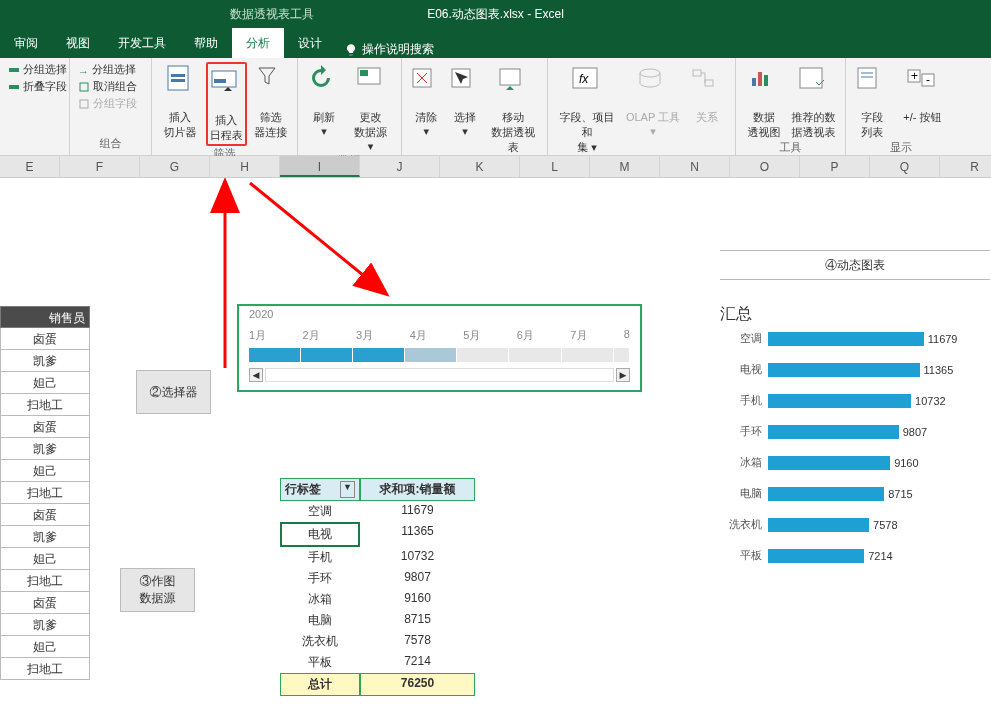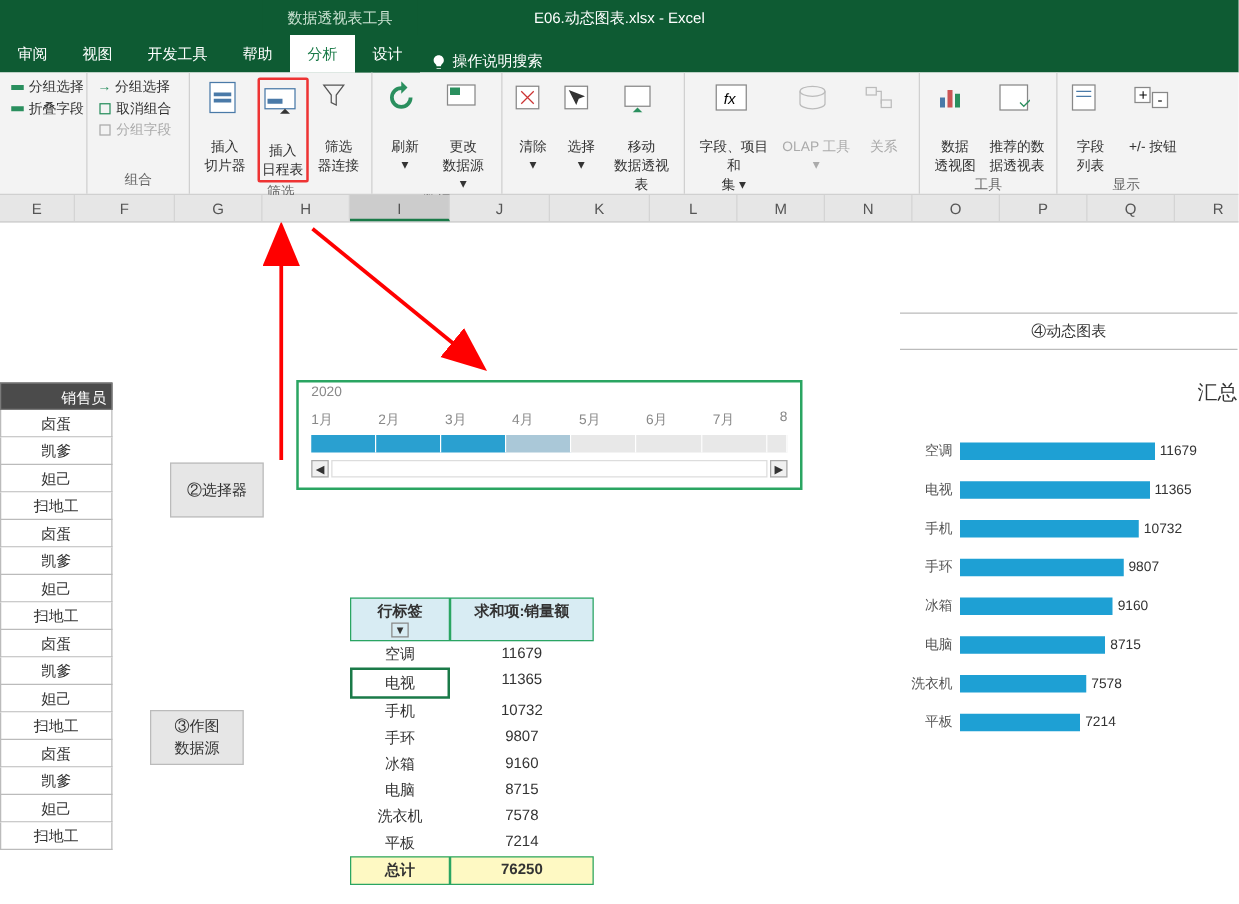--- a/index.html
+++ b/index.html
@@ -49,21 +49,21 @@
 .pivot-table { position:absolute; left:280px; top:300px; width:205px; }
 .pivot-th { background:#d8ecf3; border:1px solid #2aa562; padding:3px 6px; font-weight:bold; font-size:12px; }
 .pivot-row { display:flex; }
 .pivot-row .c1 { width:80px; text-align:center; padding:2px 4px; }
 .pivot-row .c2 { width:115px; text-align:center; padding:2px 4px; }
 .pivot-total { background:#fef9c3; border:1px solid #2aa562; font-weight:bold; }
 .sel-cell { border:2px solid #1a7a48; }
 
 .chart-title-box { position:absolute; left:720px; top:72px; width:270px; height:30px; border-top:1px solid #bbb; border-bottom:1px solid #bbb; display:flex; align-items:center; justify-content:center; font-size:12px; }
 .chart-area { position:absolute; left:720px; top:118px; width:270px; }
-.chart-main-title { text-align:right; font-size:16px; padding:8px 0 28px; }
+.chart-main-title { text-align:left; font-size:16px; padding:8px 0 6px; }
 .chart-row { display:flex; align-items:center; margin-bottom:16px; }
 .chart-row .lbl { width:48px; text-align:right; font-size:11px; color:#555; padding-right:6px; }
 .chart-row .barwrap { flex:1; display:flex; align-items:center; }
 .chart-row .bar { height:14px; background:#1ea0d4; }
 .chart-row .val { font-size:11px; margin-left:4px; color:#333; }
 
 .arrow-annot { position:absolute; pointer-events:none; }
 </style>
 </head>
 <body>
@@ -393,21 +393,21 @@
       </div>
       <div class="timeline-scroll">
         <div class="arrow">◀</div>
         <div class="track"></div>
         <div class="arrow">▶</div>
       </div>
     </div>
 
     <div class="pivot-table">
       <div class="pivot-row">
-        <div class="c1 pivot-th" style="display:flex;justify-content:space-between;align-items:center;flex-direction:column;">
+        <div class="c1 pivot-th" style="display:flex;justify-content:space-between;">
             <span>行标签</span>
             <span style="border:1px solid #888;padding:0 2px;font-size:9px;">▼</span>
           </div>
         <div class="c2 pivot-th">求和项:销量额</div>
       </div>
       <div id="pivot-rows">
           <div class="pivot-row">
             <div class="c1">空调</div>
             <div class="c2">11679</div>
           </div>

